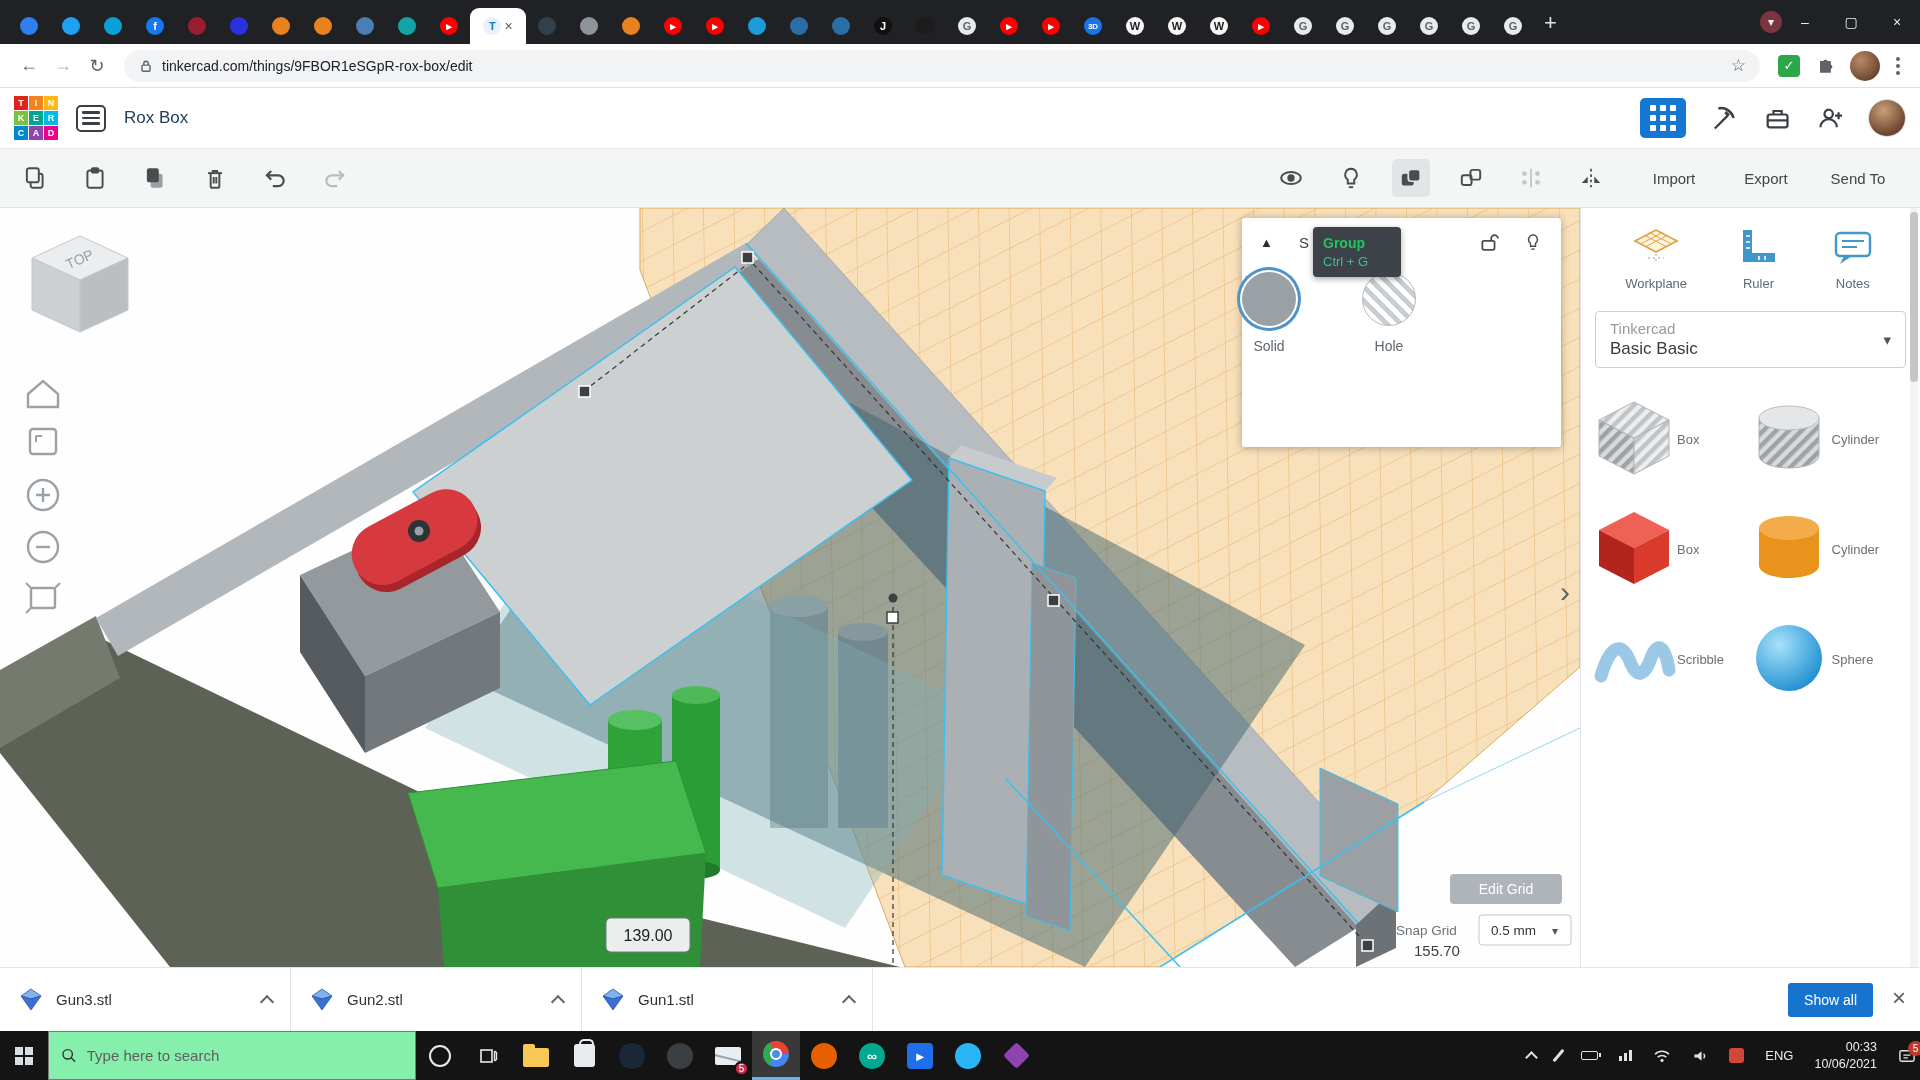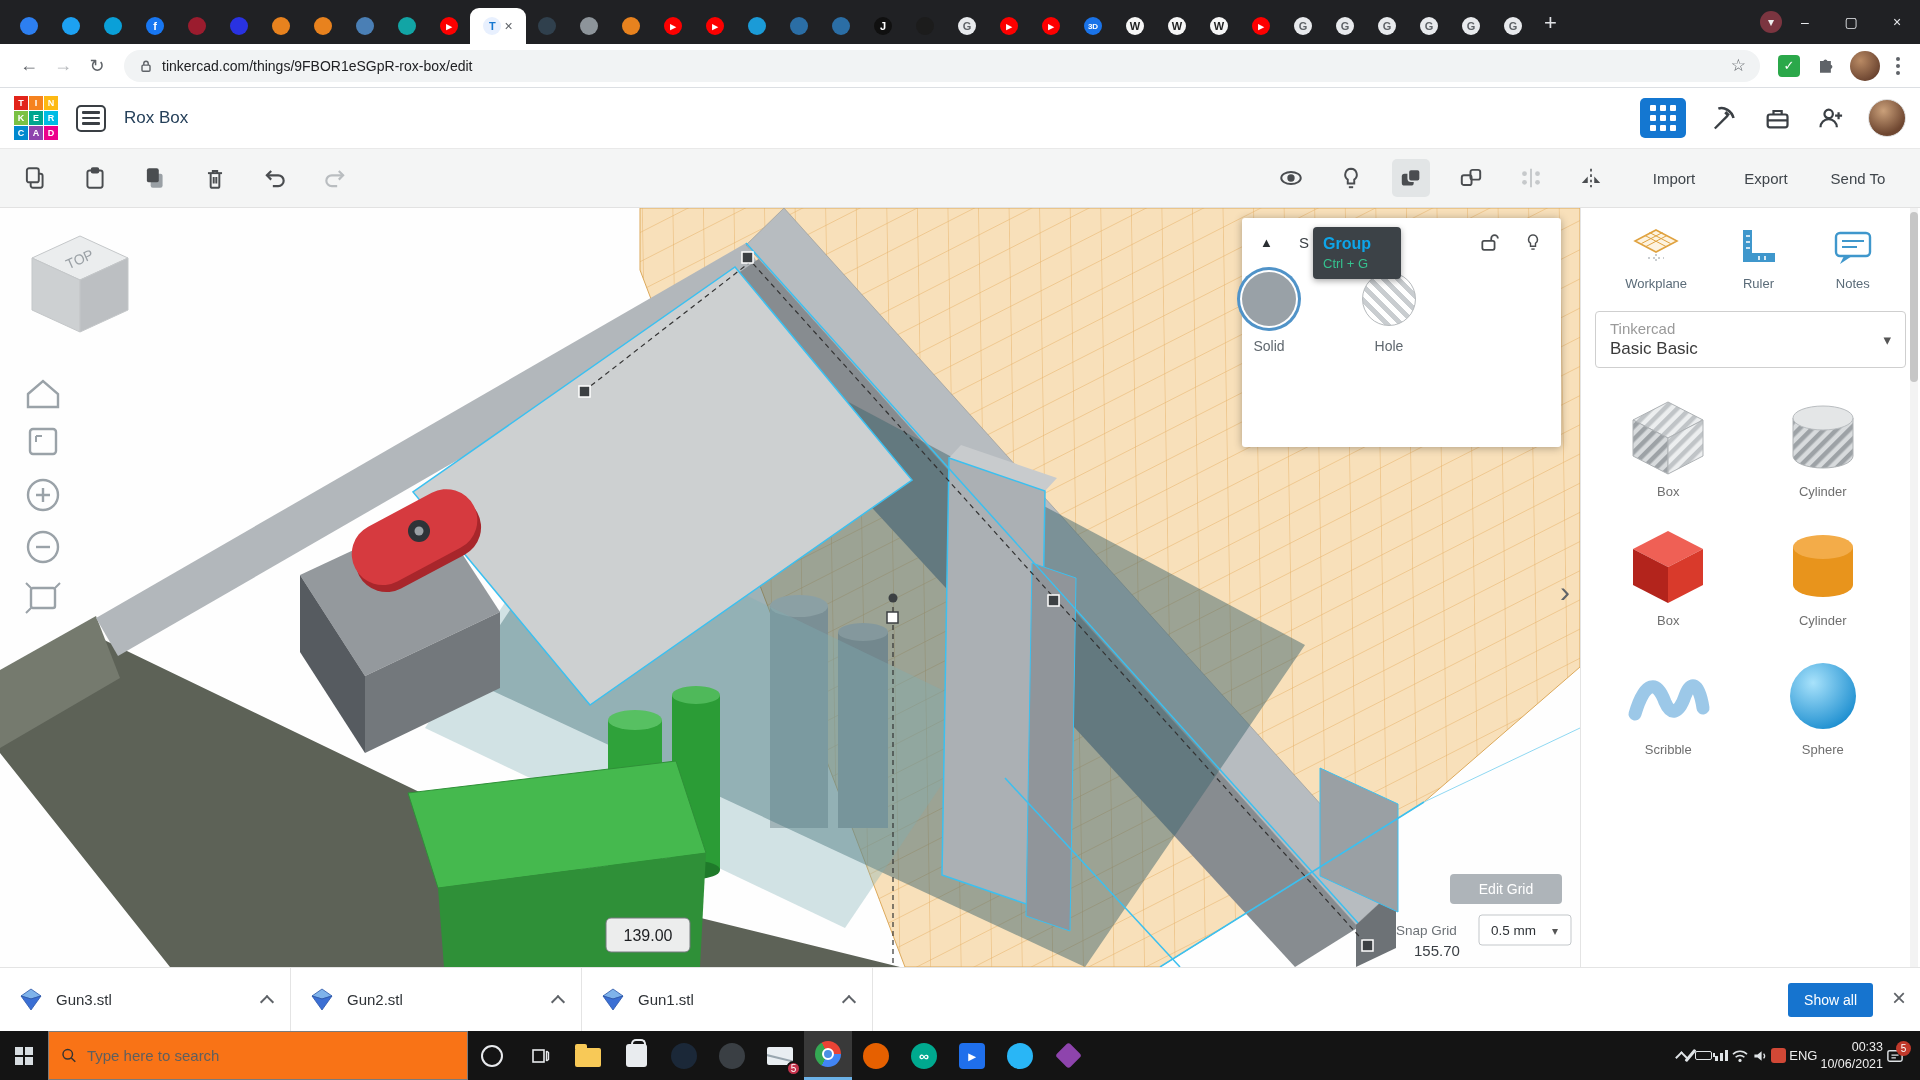--- a/index.html
+++ b/index.html
@@ -62,70 +62,70 @@
 .insptitle{font-size:15px;color:#3a3f44;margin-left:26px}
 .insphead .right{margin-left:auto;display:flex;gap:24px;align-items:center}
 .inspbody{display:flex;gap:66px;margin-top:14px}
 .opt{display:flex;flex-direction:column;align-items:center;width:54px}
 .circle-solid{width:54px;height:54px;border-radius:50%;background:#99a1a7;box-shadow:0 0 0 2px #fff,0 0 0 5px #5093c8}
 .circle-hole{width:54px;height:54px;border-radius:50%;background:repeating-linear-gradient(45deg,#fff 0 5px,#c9cdd0 5px 10px);border:1px solid #b5b9bc}
 .optlabel{margin-top:12px;font-size:14px;color:#5f676e}
 
 
 .tooltip{position:absolute;left:1313px;top:227px;width:88px;background:#3c4247;border-radius:4px;padding:8px 10px;z-index:9;box-shadow:0 2px 6px rgba(0,0,0,.35)}
-.tooltip .t1{color:#0ea5e9;font-size:16px;font-weight:bold}
+.tooltip .t1{color:#22c55e;font-size:14px;font-weight:bold}
 .tooltip .t2{color:#35c28f;font-size:13px;margin-top:3px}
 
 
 .sidebar{position:absolute;left:1580px;top:208px;width:340px;height:759px;background:#fff;border-left:1px solid #e4e4e4}
 .sbtools{display:flex;justify-content:space-around;padding:16px 20px 10px 20px}
 .sbtool{display:flex;flex-direction:column;align-items:center;gap:6px}
 .sbtool .lbl{font-size:13px;color:#5a6b78}
 .sbdrop{margin:10px 14px 0 14px;border:1px solid #cfcfcf;border-radius:4px;padding:8px 14px;display:flex;align-items:center}
 .sbdrop .lib{font-size:15px;color:#9a9a9a}
 .sbdrop .cat{font-size:17px;color:#3a3a3a;margin-top:2px}
 .sbdrop .caret{margin-left:auto;color:#555;font-size:15px}
 .shapes{display:grid;grid-template-columns:1fr 1fr;row-gap:24px;margin-top:26px;padding:0 20px 0 10px}
-.shape{display:flex;flex-direction:column;align-items:center}
+.shape{display:flex;flex-direction:row;align-items:center}
 .slabel{font-size:13px;color:#6f6f6f;margin-top:4px}
 .sbscroll{position:absolute;right:2px;top:0;width:8px;height:100%;background:#f3f3f3}
 .sbthumb{position:absolute;top:4px;left:0;width:8px;height:170px;background:#c6c6c6;border-radius:4px}
 
 
 .bottombar{position:absolute;top:967px;height:64px;width:100%;background:#fff;border-top:1px solid #e4e4e4;display:flex;align-items:center;z-index:4}
 .fitem{width:291px;height:100%;display:flex;align-items:center;padding:0 18px;border-right:1px solid #e4e4e4;gap:12px}
 .fname{font-size:15px;color:#2f3337;flex:1}
 .fchev{width:10px;height:10px;border-left:2px solid #5f6368;border-top:2px solid #5f6368;transform:rotate(45deg);margin-top:4px}
 .showall{position:absolute;right:47px;top:15px;height:34px;padding:0 16px;background:#1674cf;color:#fff;font-size:14px;border-radius:3px;display:flex;align-items:center}
 .bclose{position:absolute;right:14px;top:16px;font-size:24px;color:#5f6368}
 
 
 .taskbar{position:absolute;top:1031px;height:49px;width:100%;background:#141414;display:flex;align-items:stretch;color:#e8eaed;z-index:6}
 .tbcell{width:48px;display:flex;align-items:center;justify-content:center;position:relative;flex:none}
 .tbactive{background:rgba(255,255,255,.16);border-bottom:3px solid #6cb2e8}
 .win{display:grid;grid-template-columns:repeat(2,8px);grid-auto-rows:8px;gap:2px}
 .win i{background:#d7dde1}
-.tsearchbox{width:420px;background:#f97316;border:1px solid #7a7a7a;display:flex;align-items:center;gap:10px;padding:0 12px;flex:none}
+.tsearchbox{width:368px;background:#86efac;border:1px solid #7a7a7a;display:flex;align-items:center;gap:10px;padding:0 12px;flex:none}
 .tsearchbox input{border:0;outline:0;background:transparent;font-size:15px;color:#444;width:100%;font-family:"Liberation Sans",sans-serif}
 .tsearchbox input::placeholder{color:#5f5f5f}
 .cortana{width:22px;height:22px;border-radius:50%;border:2px solid #e8eaed}
 .ic{width:26px;height:26px;display:flex;align-items:center;justify-content:center;font-size:14px;font-weight:bold}
 .ic.circle{border-radius:50%}
 .ic.square{border-radius:4px}
 .ic.folder{width:26px;height:19px;border-radius:2px;position:relative;margin-top:4px}
 .ic.folder::before{content:"";position:absolute;top:-4px;left:0;width:12px;height:5px;background:inherit;border-radius:2px 2px 0 0}
 .ic.bag{width:21px;height:23px;border-radius:3px;position:relative}
 .ic.bag::before{content:"";position:absolute;top:-5px;left:5px;width:11px;height:8px;border:2px solid #e9ecef;border-bottom:0;border-radius:5px 5px 0 0}
 .ic.envelope{width:26px;height:18px;border-radius:2px;position:relative;overflow:hidden}
 .ic.envelope::before{content:"";position:absolute;left:-4px;top:-12px;width:34px;height:22px;transform:rotate(14deg);border-bottom:2px solid #9aa7b0}
 .ic.diamond{width:19px;height:19px;transform:rotate(45deg);border-radius:3px}
 .ic.chromeic{width:26px;height:26px;border-radius:50%;background:conic-gradient(from -30deg,#ea4335 0 120deg,#4285f4 120deg 240deg,#34a853 240deg 360deg);position:relative}
 .ic.chromeic::after{content:"";position:absolute;inset:7px;background:#4a90e2;border:2.5px solid #fff;border-radius:50%}
 .appbadge{position:absolute;right:3px;bottom:4px;min-width:15px;height:15px;border-radius:8px;background:#c4314b;color:#fff;font-size:10px;display:flex;align-items:center;justify-content:center;border:2px solid #141414}
-.tray{margin-left:auto;display:flex;align-items:center;gap:3px;padding-right:16px}
+.tray{margin-left:auto;display:flex;align-items:center;gap:21px;padding-right:4px}
 .chev2{width:9px;height:9px;border-left:2px solid #dfe3e6;border-top:2px solid #dfe3e6;transform:rotate(45deg);margin-top:4px}
 .peni{width:3px;height:15px;background:#dfe3e6;transform:rotate(40deg);border-radius:1px}
 .batt{width:17px;height:9px;border:1.5px solid #dfe3e6;border-radius:2px;position:relative}
 .batt::after{content:"";position:absolute;right:-4px;top:1px;width:2px;height:4px;background:#dfe3e6}
 .cell{display:flex;align-items:flex-end;gap:2px}
 .cell i{width:3px;background:#dfe3e6}
 .redapp{width:15px;height:15px;background:#d14836;border-radius:3px}
 .lang{font-size:13px;color:#eee}
 .clock{font-size:12.5px;color:#eee;text-align:right;line-height:1.3}
 .notifwrap{position:relative;display:flex;align-items:center}

